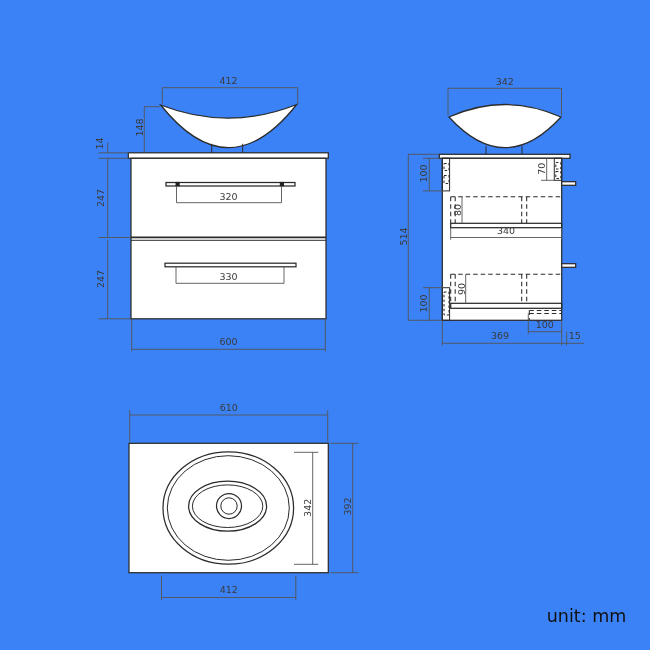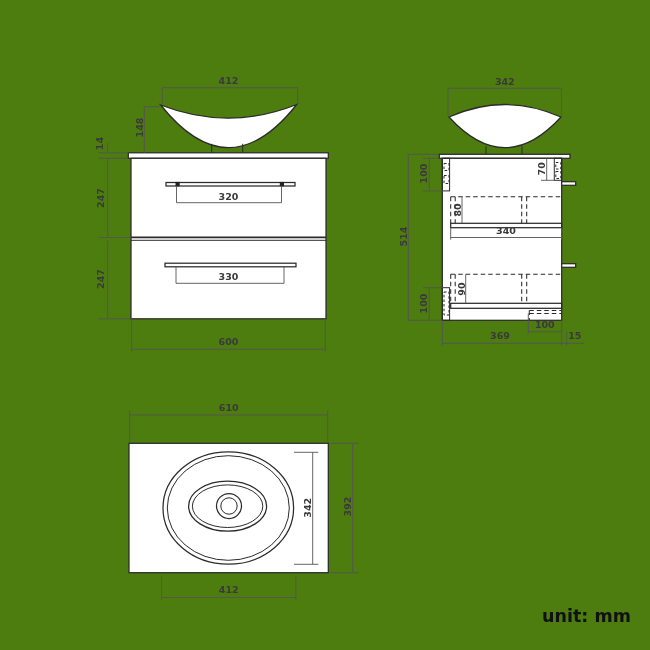--- a/index.html
+++ b/index.html
@@ -1,17 +1,17 @@
 <!DOCTYPE html>
 <html style="--line: #2b2b2b; --dim: #555555; --text: #3a3a3a;"><head>
 <meta charset="utf-8">
 <style>
   html,body{margin:0;padding:0;background:#ffffff;}
-  .page{position:relative;width:650px;height:650px;background:#4d7c0f;overflow:hidden;
-        font-family:"DejaVu Sans", "Liberation Sans", sans-serif;font-weight:bold;}
+  .page{position:relative;width:650px;height:650px;background:#3b82f6;overflow:hidden;
+        font-family:"DejaVu Sans", "Liberation Sans", sans-serif;}
   svg{display:block;}
   .outline{stroke:var(--line,#2b2b2b);stroke-width:1.25;fill:none;}
   .outline-fill{stroke:var(--line,#2b2b2b);stroke-width:1.25;fill:#ffffff;}
   .thin{stroke:var(--line,#2b2b2b);stroke-width:1;fill:none;}
   .hidden-l{stroke:var(--line,#2b2b2b);stroke-width:1.05;fill:none;stroke-dasharray:4.5 3;}
   .hidden-s{stroke:var(--line,#2b2b2b);stroke-width:1;fill:none;stroke-dasharray:2.6 2;}
   .dim{stroke:var(--dim,#5a5a5a);stroke-width:0.9;fill:none;}
   text{font-family:"DejaVu Sans","Liberation Sans",sans-serif;font-size:9.5px;
        fill:var(--text,#3a3a3a);}
   text.unit{font-size:17.5px;fill:#111;}

